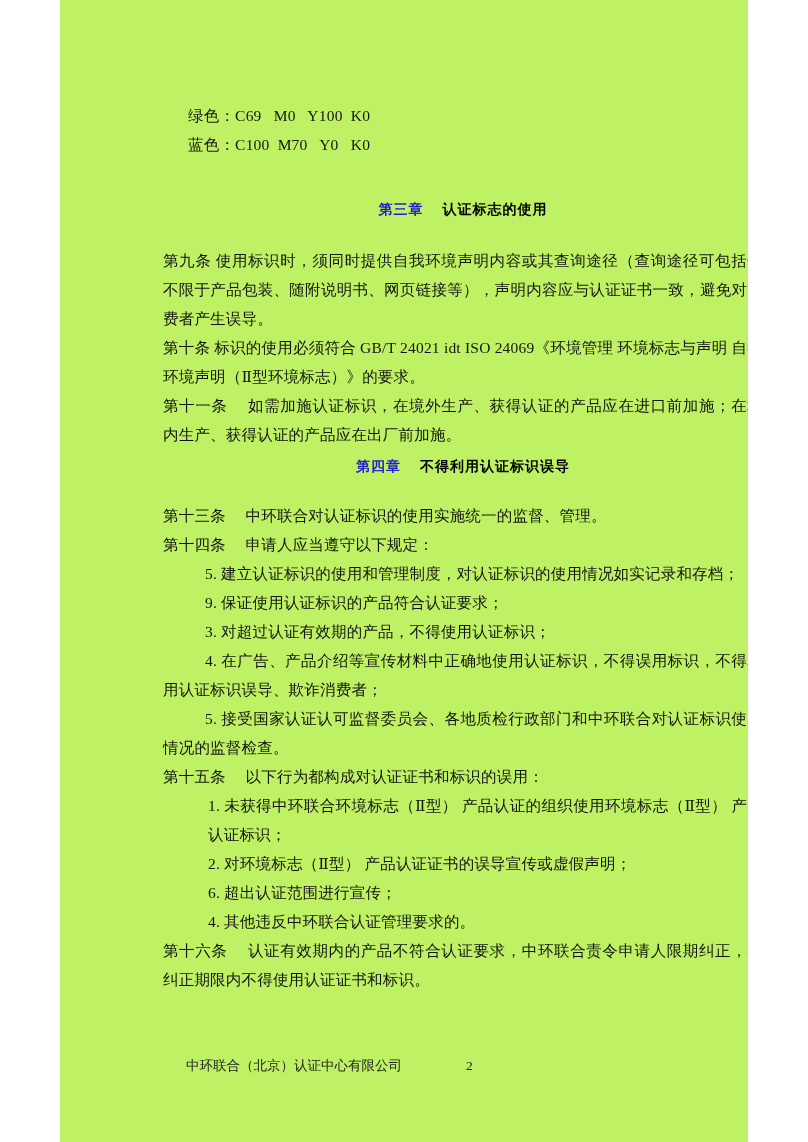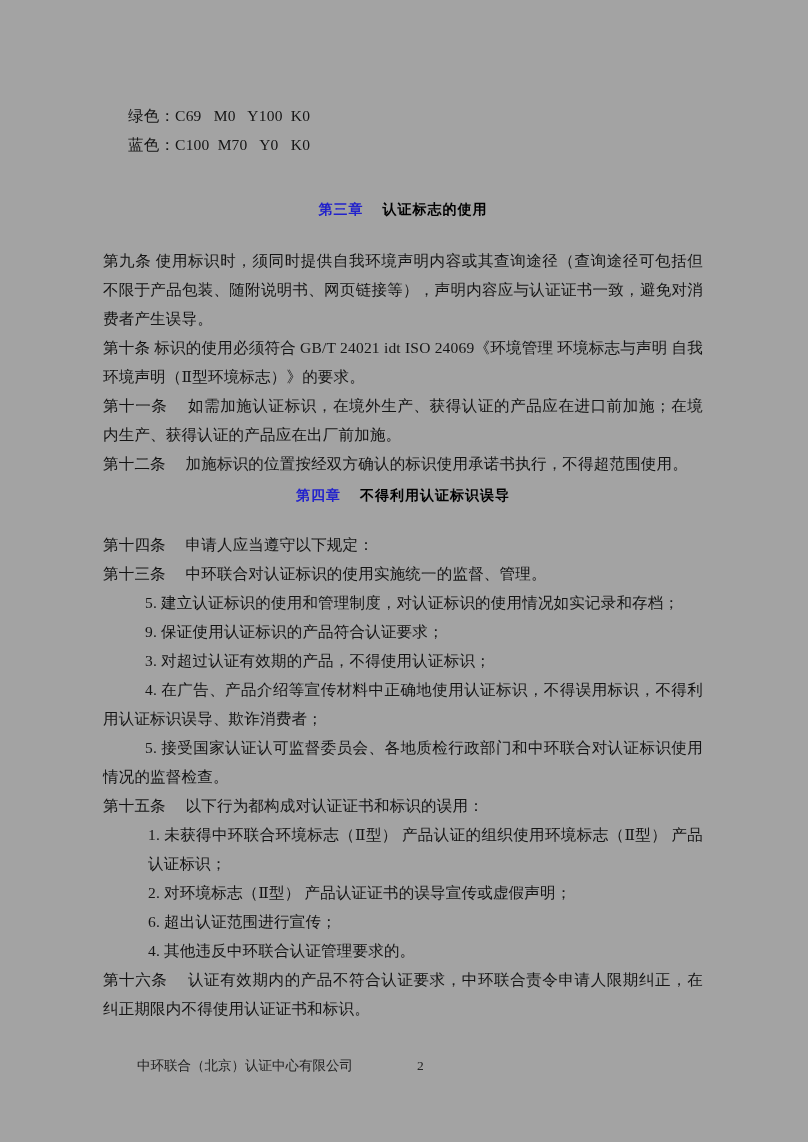--- a/index.html
+++ b/index.html
@@ -1,21 +1,21 @@
 <!DOCTYPE html>
 <html style="--chapter-blue: #2222cc;"><head>
 <meta charset="utf-8">
 <style>
   * { box-sizing: border-box; }
   html, body { margin: 0; padding: 0; background: #ffffff; }
   .page {
     position: relative;
-    width: 808px;
+    width: 688px;
     height: 1142px;
-    background: #a3a3a3;
+    background: #bef264;
     margin: 0 auto;
     overflow: hidden;
     font-family: "Liberation Serif", "DejaVu Serif", serif;
     color: #141414;
   }
   .content {
     position: absolute;
     left: 103px;
     top: 101px;
     width: 600px;
@@ -51,21 +51,21 @@
   h2.chapter.ch4 {
     margin-top: 2px;
     margin-bottom: 20px;
   }
   .chapter-num {
     color: var(--chapter-blue, #2222cc);
     margin-right: 19px;
   }
   .footer {
     position: absolute;
-    left: 17px;
+    left: 6px;
     top: 1057px;
     width: 100%;
     font-size: 13.5px;
     line-height: 18px;
     color: #222222;
   }
   .footer .company { margin-left: 120px; }
   .footer .pagenum {
     position: absolute;
     left: 400px;
@@ -81,28 +81,27 @@
     <p class="body colorline">绿色：C69   M0   Y100  K0</p>
     <p class="body colorline">蓝色：C100  M70   Y0   K0</p>
 
     <h2 class="chapter ch3">
       <span class="chapter-num">第三章</span><span class="chapter-title">认证标志的使用</span>
     </h2>
 
     <p class="body">第九条 使用标识时，须同时提供自我环境声明内容或其查询途径（查询途径可包括但不限于产品包装、随附说明书、网页链接等），声明内容应与认证证书一致，避免对消费者产生误导。</p>
     <p class="body">第十条 标识的使用必须符合 GB/T 24021 idt ISO 24069《环境管理 环境标志与声明 自我环境声明（Ⅱ型环境标志）》的要求。</p>
     <p class="body">第十一条　 如需加施认证标识，在境外生产、获得认证的产品应在进口前加施；在境内生产、获得认证的产品应在出厂前加施。</p>
-    <p class="body">第十二条　 加施标识的位置按经双方确认的标识使用承诺书执行，不得超范围使用。</p>
 
     <h2 class="chapter ch4">
       <span class="chapter-num">第四章</span><span class="chapter-title">不得利用认证标识误导</span>
     </h2>
 
+    <p class="body">第十三条　 中环联合对认证标识的使用实施统一的监督、管理。</p>
     <p class="body">第十四条　 申请人应当遵守以下规定：</p>
-    <p class="body">第十三条　 中环联合对认证标识的使用实施统一的监督、管理。</p>
 
     <p class="body indent-item">5. 建立认证标识的使用和管理制度，对认证标识的使用情况如实记录和存档；</p>
     <p class="body indent-item">9. 保证使用认证标识的产品符合认证要求；</p>
     <p class="body indent-item">3. 对超过认证有效期的产品，不得使用认证标识；</p>
     <p class="body indent-item">4. 在广告、产品介绍等宣传材料中正确地使用认证标识，不得误用标识，不得利用认证标识误导、欺诈消费者；</p>
     <p class="body indent-item">5. 接受国家认证认可监督委员会、各地质检行政部门和中环联合对认证标识使用情况的监督检查。</p>
 
     <p class="body">第十五条　 以下行为都构成对认证证书和标识的误用：</p>
 
     <p class="body hang-item">1. 未获得中环联合环境标志（Ⅱ型） 产品认证的组织使用环境标志（Ⅱ型） 产品认证标识；</p>

